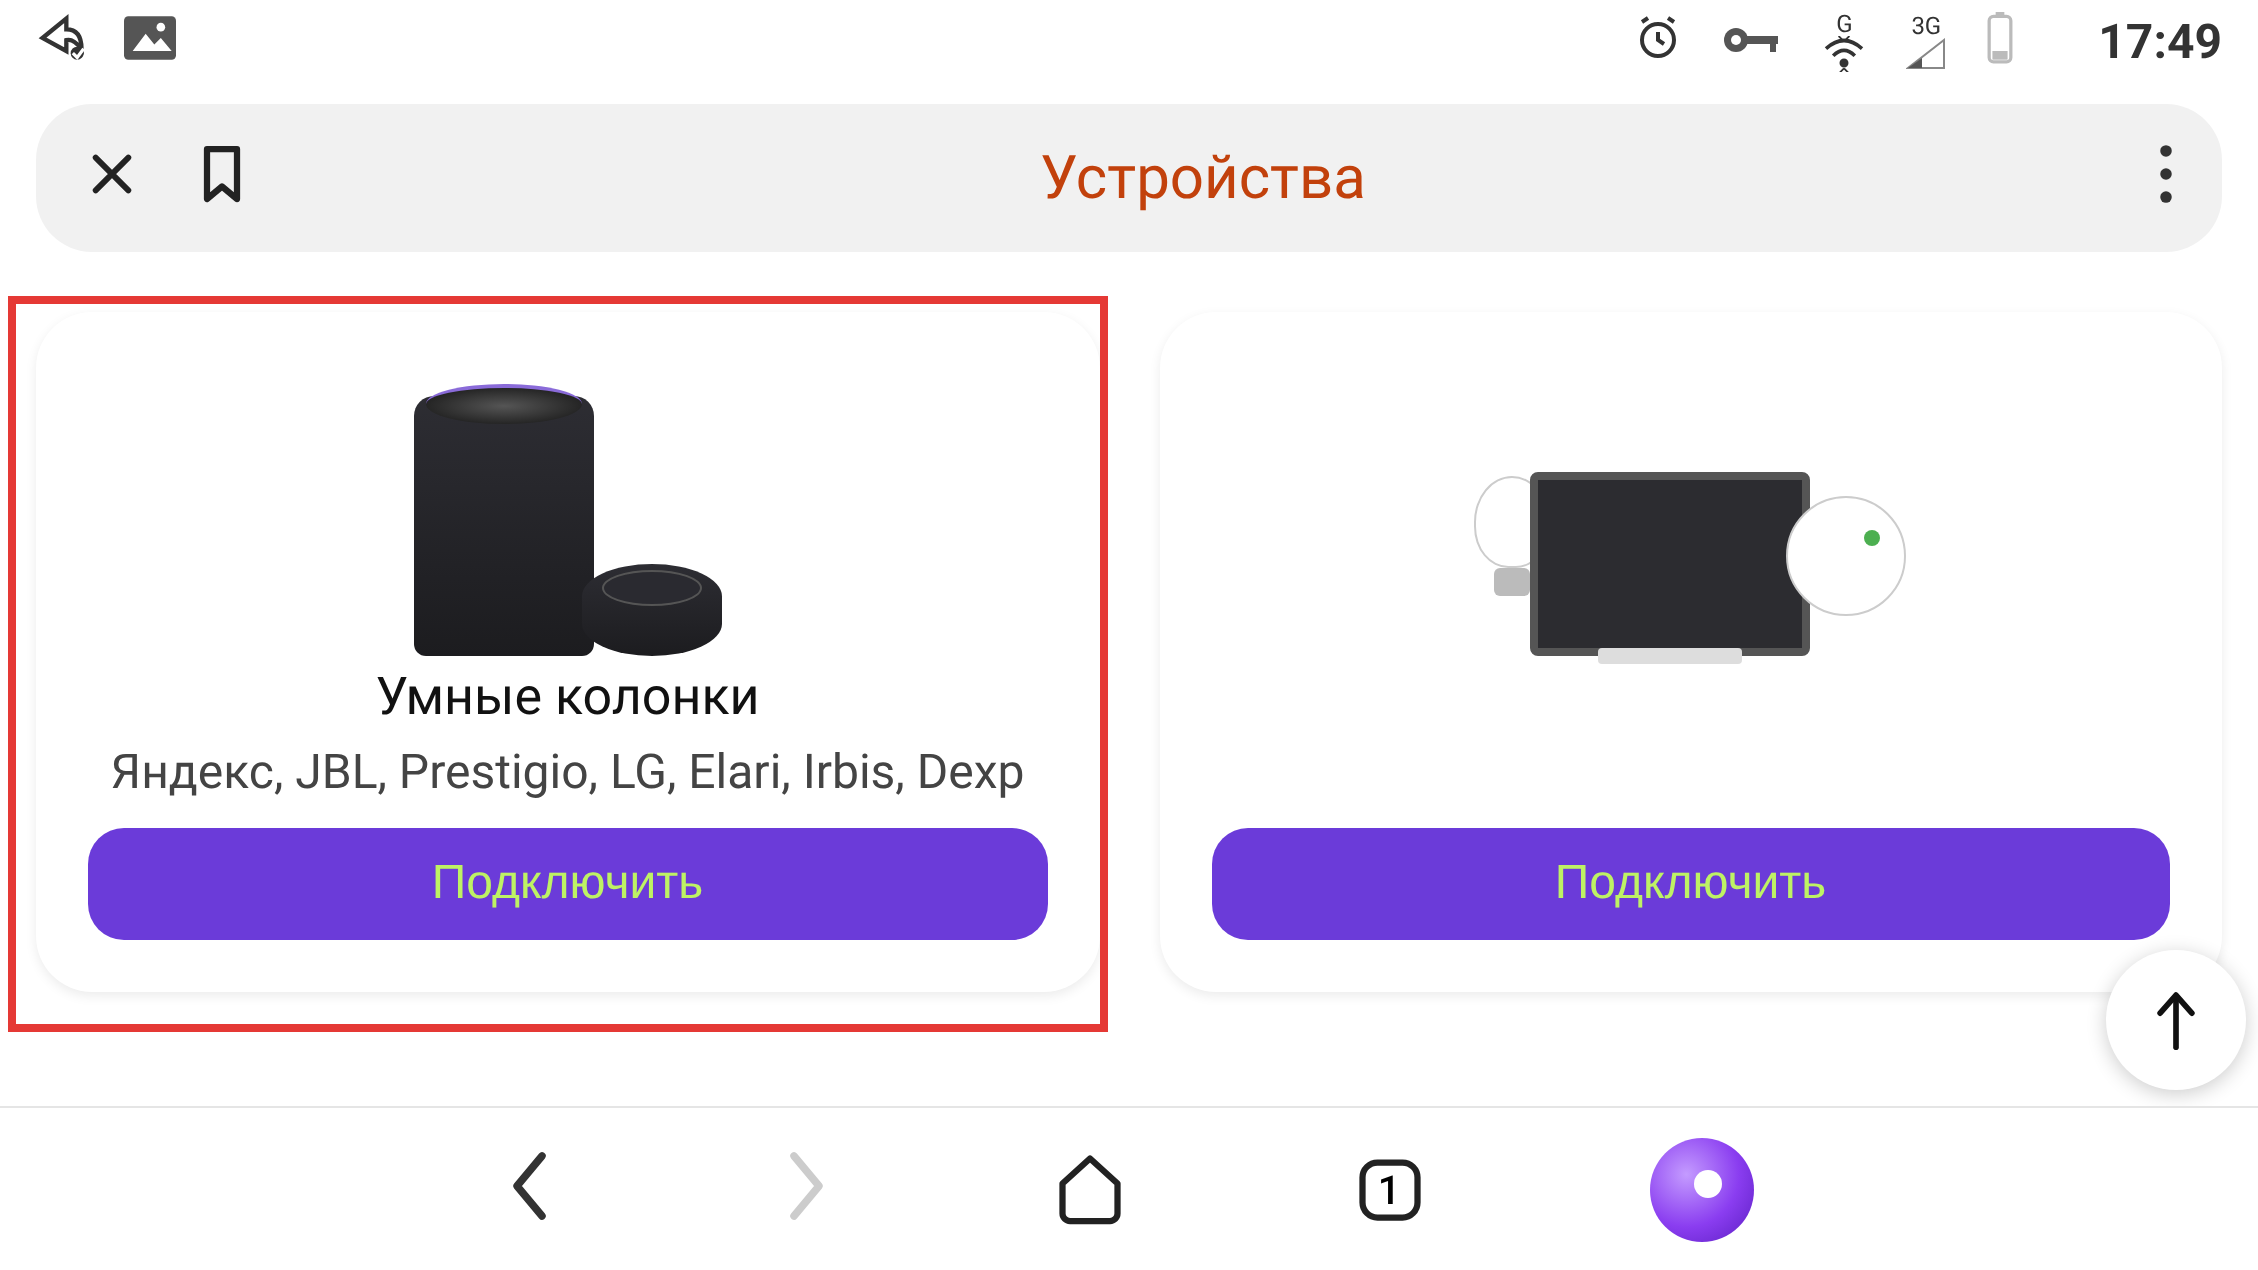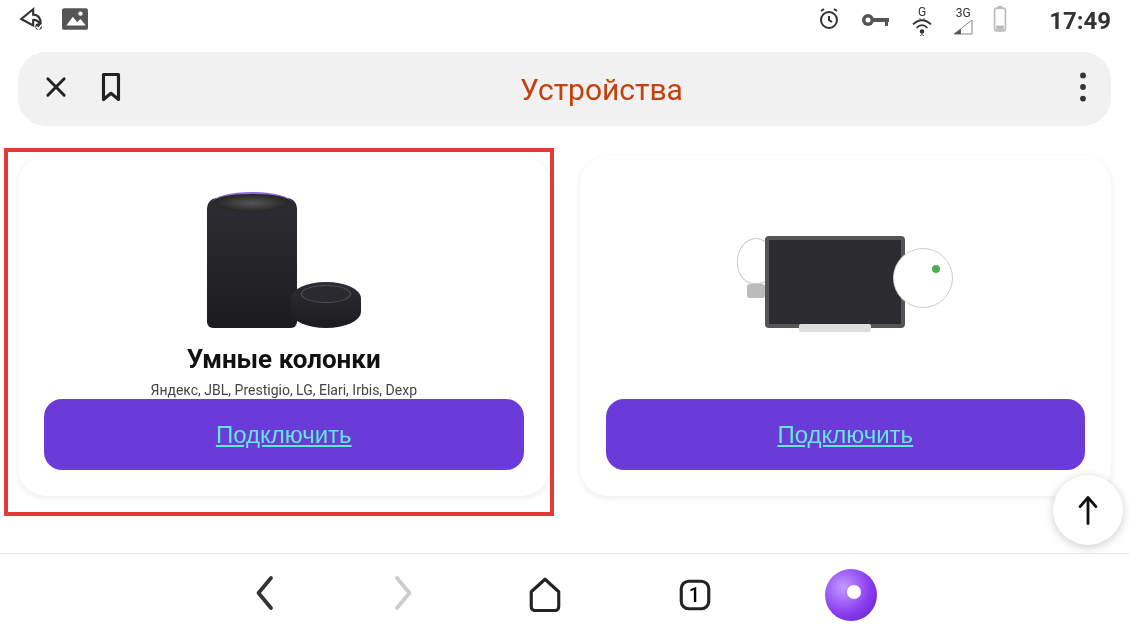--- a/index.html
+++ b/index.html
@@ -17,23 +17,23 @@
   .app-bar { margin: 10px 18px 0 18px; height: 74px; background: #f1f1f1; border-radius: 28px; display: flex; align-items: center; padding: 0 24px; }
   .app-bar .title { flex: 1; text-align: center; font-size: 30px; color: #c2410c; }
   .app-bar .left-icons { display:flex; gap:28px; align-items:center; }
   .app-bar .right-icons { display:flex; align-items:center; }
 
   
   .content { padding: 30px 18px 0 18px; display: flex; gap: 30px; position: relative; height: 380px; }
   .card-wrap { flex: 1; position: relative; }
   .card { background: #fff; border-radius: 28px; box-shadow: 0 2px 6px rgba(0,0,0,.08); padding: 22px 26px 26px 26px; text-align: center; height: 340px; display:flex; flex-direction:column; align-items:center; }
   .card .illus { height: 150px; display:flex; align-items:flex-end; justify-content:center; }
-  .card h3 { font-size: 26px; font-weight: 700; margin-top: 16px; color: #111; }
-  .card p { font-size: 14px; color: #444; margin-top: 8px; white-space: nowrap; overflow: hidden; }
-  .card .btn { margin-top: auto; width: 100%; height: 71px; border-radius: 18px; background: #6b3bd9; color: #5eead4; border: none; font-size: 24px; font-weight: 400; cursor: pointer; text-decoration: underline; }
+  .card h3 { font-size: 26px; font-weight: 400; margin-top: 6px; color: #111; }
+  .card p { font-size: 24px; color: #444; margin-top: 8px; white-space: nowrap; overflow: hidden; }
+  .card .btn { margin-top: auto; width: 100%; height: 56px; border-radius: 18px; background: #6b3bd9; color: #bef264; border: none; font-size: 24px; font-weight: 400; cursor: pointer; }
 
   .highlight { position:absolute; border: 4px solid #e53935; border-radius: 0; inset: -8px -4px -10px -14px; pointer-events:none; }
 
   
   .fab { position: absolute; right: 6px; bottom: 90px; width: 70px; height: 70px; background:#fff; border-radius: 50%; box-shadow: 0 2px 10px rgba(0,0,0,.2); display:flex; align-items:center; justify-content:center; }
 
   
   .bottom-nav { position:absolute; left:0; right:0; bottom:0; height:82px; border-top: 1px solid #e5e5e5; display:flex; align-items:center; justify-content:center; gap:110px; background:#fff; }
   .alice-orb { width:52px; height:52px; border-radius:50%; background: radial-gradient(circle at 35% 35%, #c49bff, #8a3df0 55%, #5a1dc0); position:relative; }
   .alice-orb::after { content:''; position:absolute; left:22px; top:16px; width:14px; height:14px; background:#fff; border-radius:50%; }

